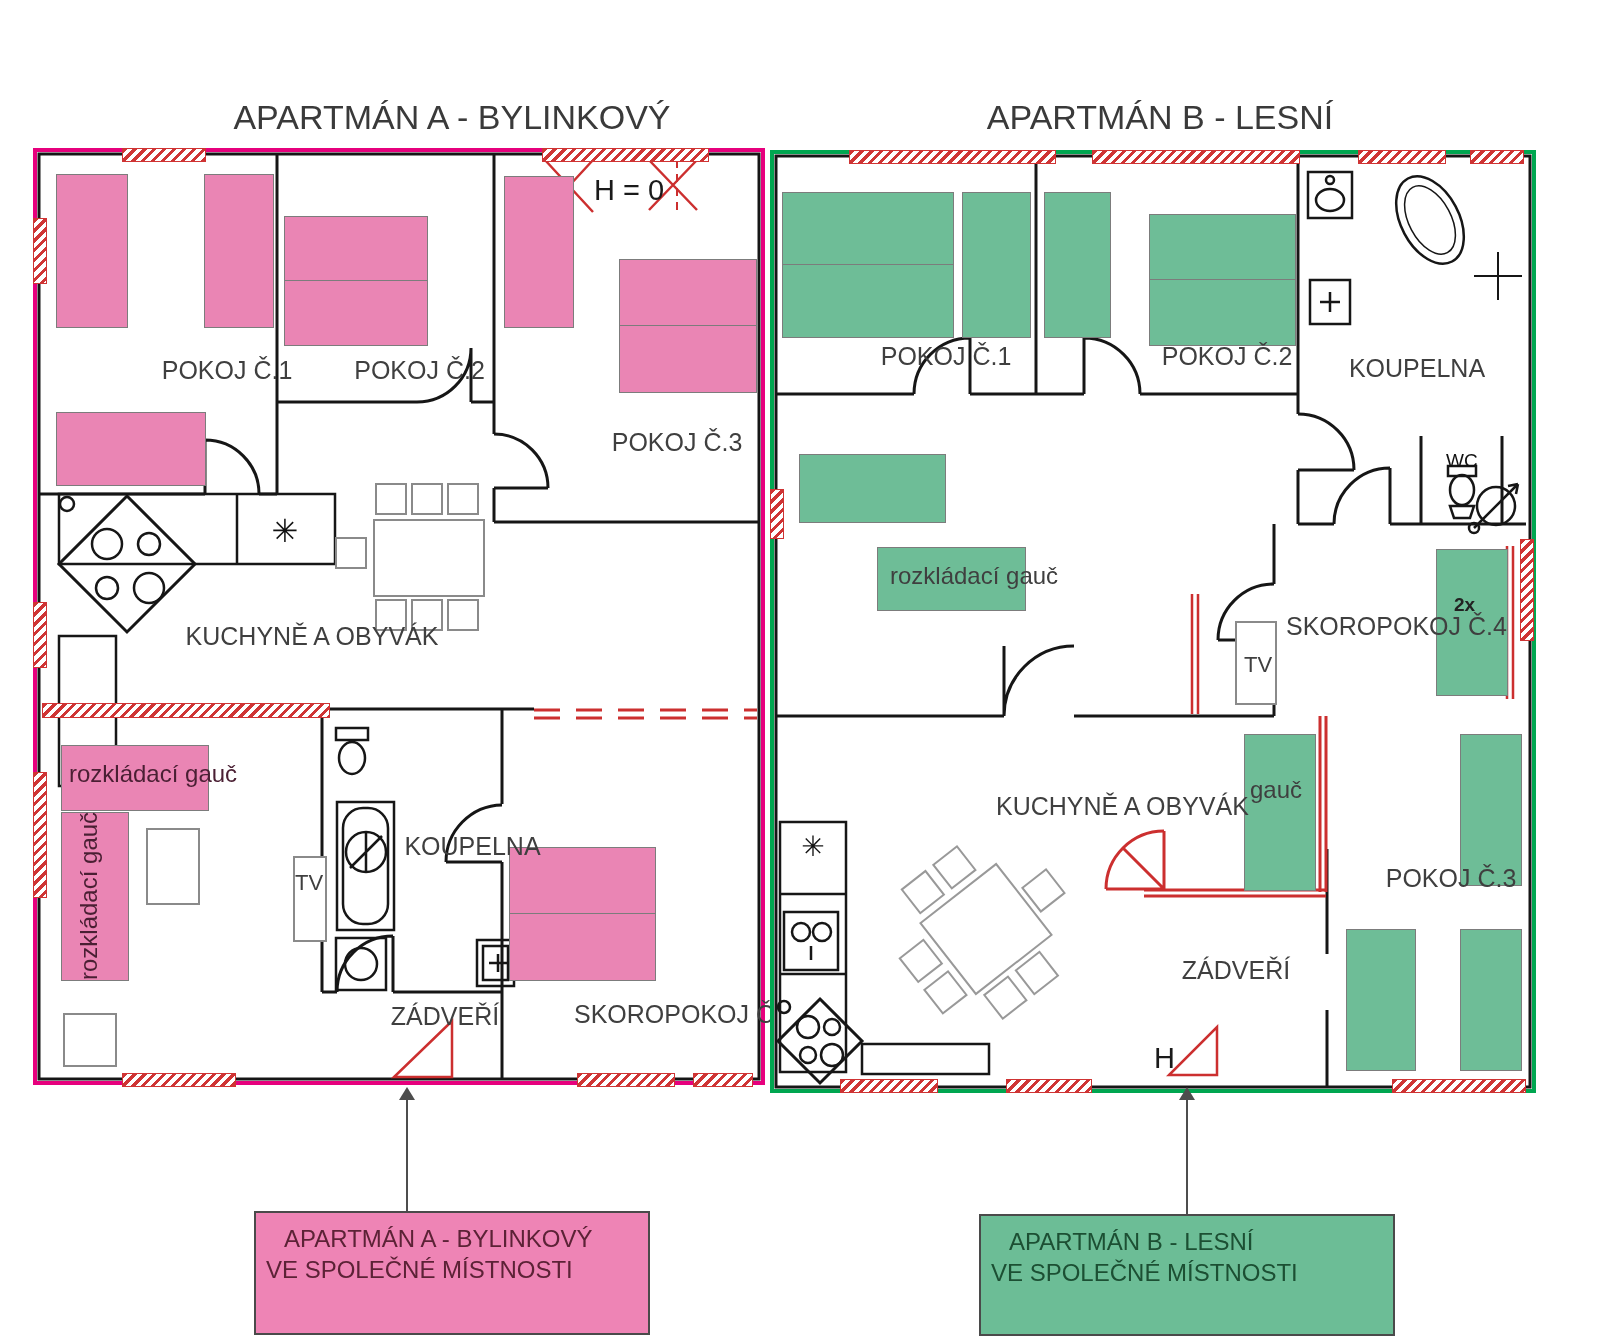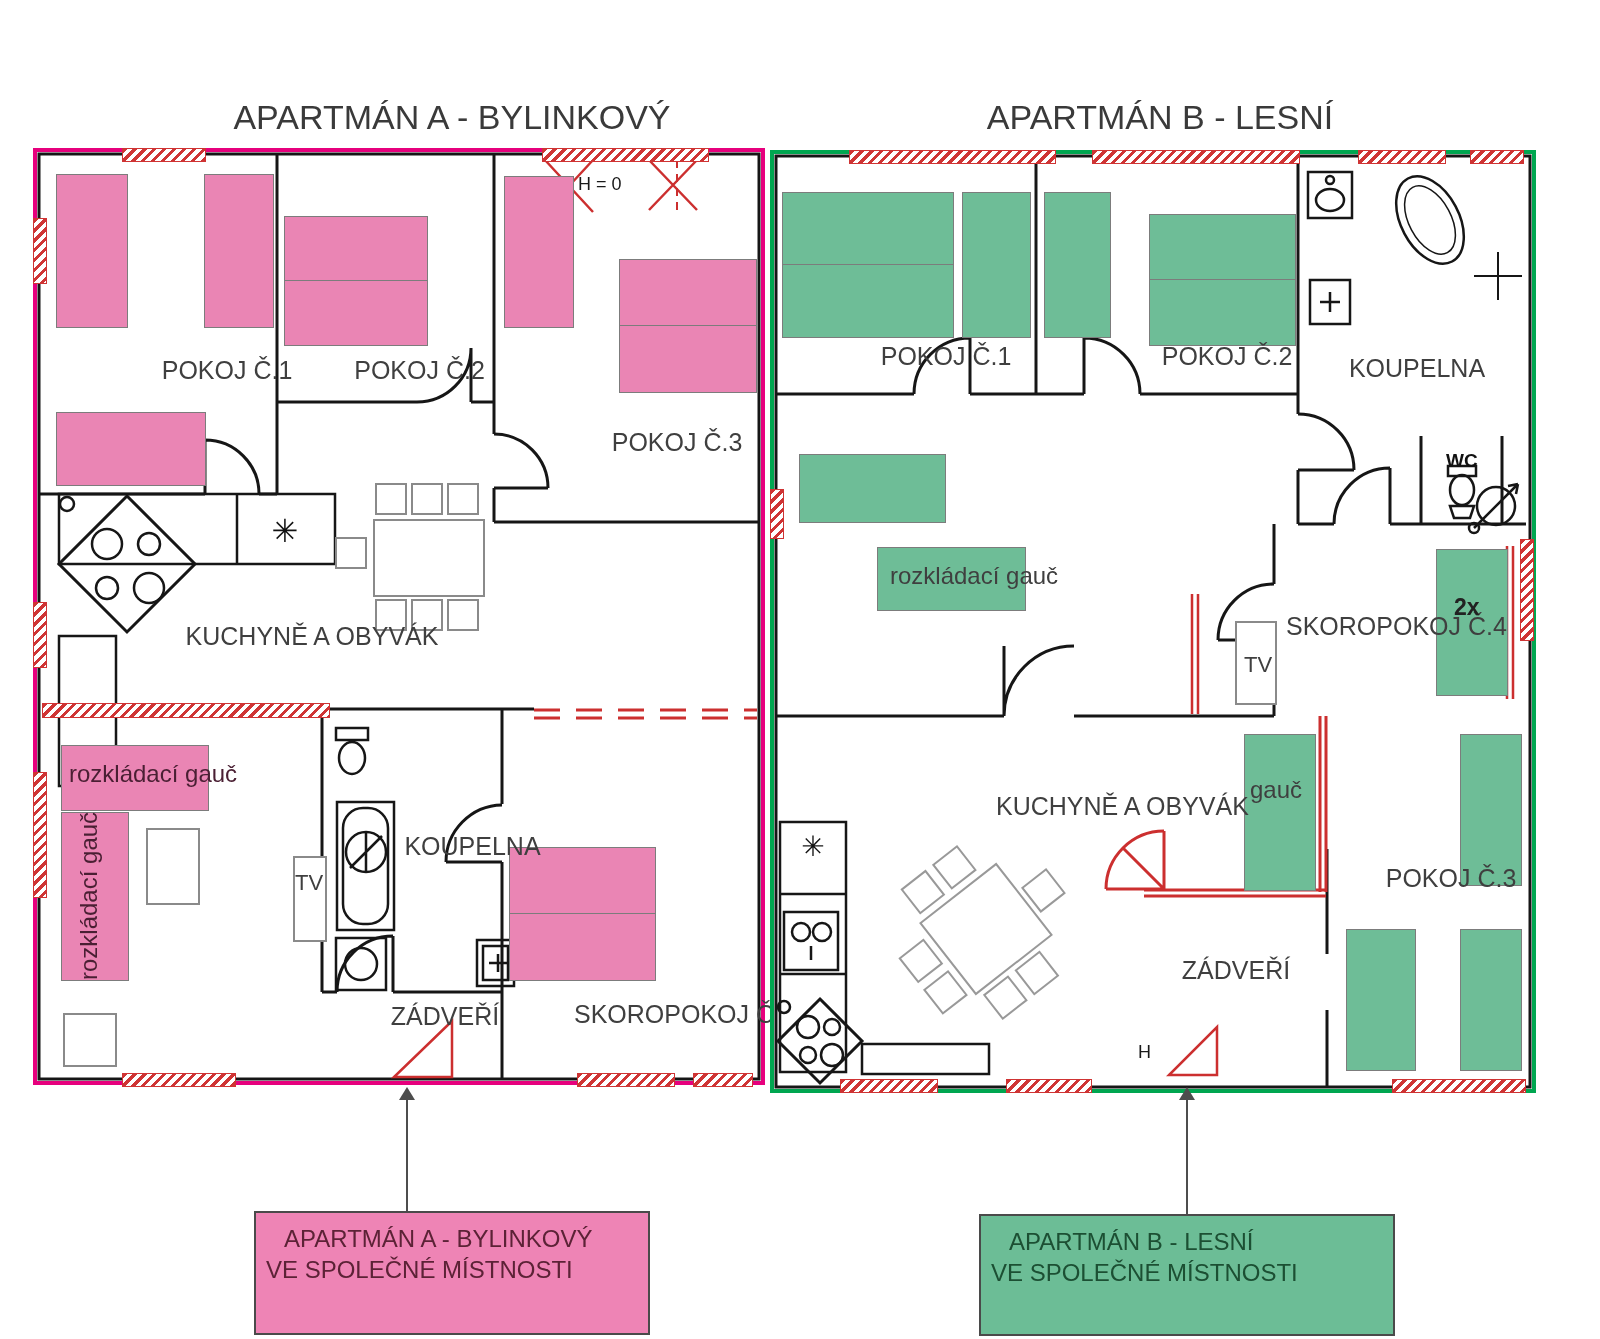--- a/index.html
+++ b/index.html
@@ -16,23 +16,23 @@
   .plan-svg{position:absolute;left:0;top:0;}
   .furn{position:absolute;border:1px solid #7c7c7c;}
   .furn-a{background:var(--a-furniture,#ea85b4);}
   .furn-b{background:var(--b-furniture,#6ebd97);}
   .win{position:absolute;border:1px solid #cf3434;
        background:repeating-linear-gradient(135deg,#cf3434 0 3px,#fff 3px 7px);}
   .lbl{position:absolute;font-size:25px;color:#3f3f3f;white-space:nowrap;}
   .lbl-maroon{color:#4a1f33;}
   .vlabel{writing-mode:vertical-rl;transform:rotate(180deg);}
   .small-lbl{font-size:22px;}
-  .wc-lbl{font-size:19px;font-weight:bold;color:#111;text-align:right;}
-  .note-lbl{font-size:23px;font-weight:bold;color:#222;}
-  .h-lbl{font-size:18px;color:#1a1a1a;}
+  .wc-lbl{font-size:19px;font-weight:normal;color:#111;text-align:right;}
+  .note-lbl{font-size:19px;font-weight:bold;color:#222;}
+  .h-lbl{font-size:29px;color:#1a1a1a;margin-left:16px;}
   .arrow-line{position:absolute;width:2px;background:#4d4d4d;}
   .arrow-head{position:absolute;width:0;height:0;border-left:8px solid transparent;
               border-right:8px solid transparent;border-bottom:13px solid #4d4d4d;}
   .caption{position:absolute;border:2px solid #4a4a4a;padding-top:10px;font-size:24px;line-height:31px;}
   .cap-a{left:254px;top:1211px;width:392px;height:110px;
          background:var(--a-caption_bg,#ee84b5);color:var(--a-caption_text,#5c2236);}
   .cap-b{left:979px;top:1214px;width:412px;height:108px;
          background:var(--b-caption_bg,#6cbd96);color:var(--b-caption_text,#1c4f33);}
   .caption p{margin:0;padding-left:10px;white-space:nowrap;}
   .caption p.first{padding-left:28px;}

